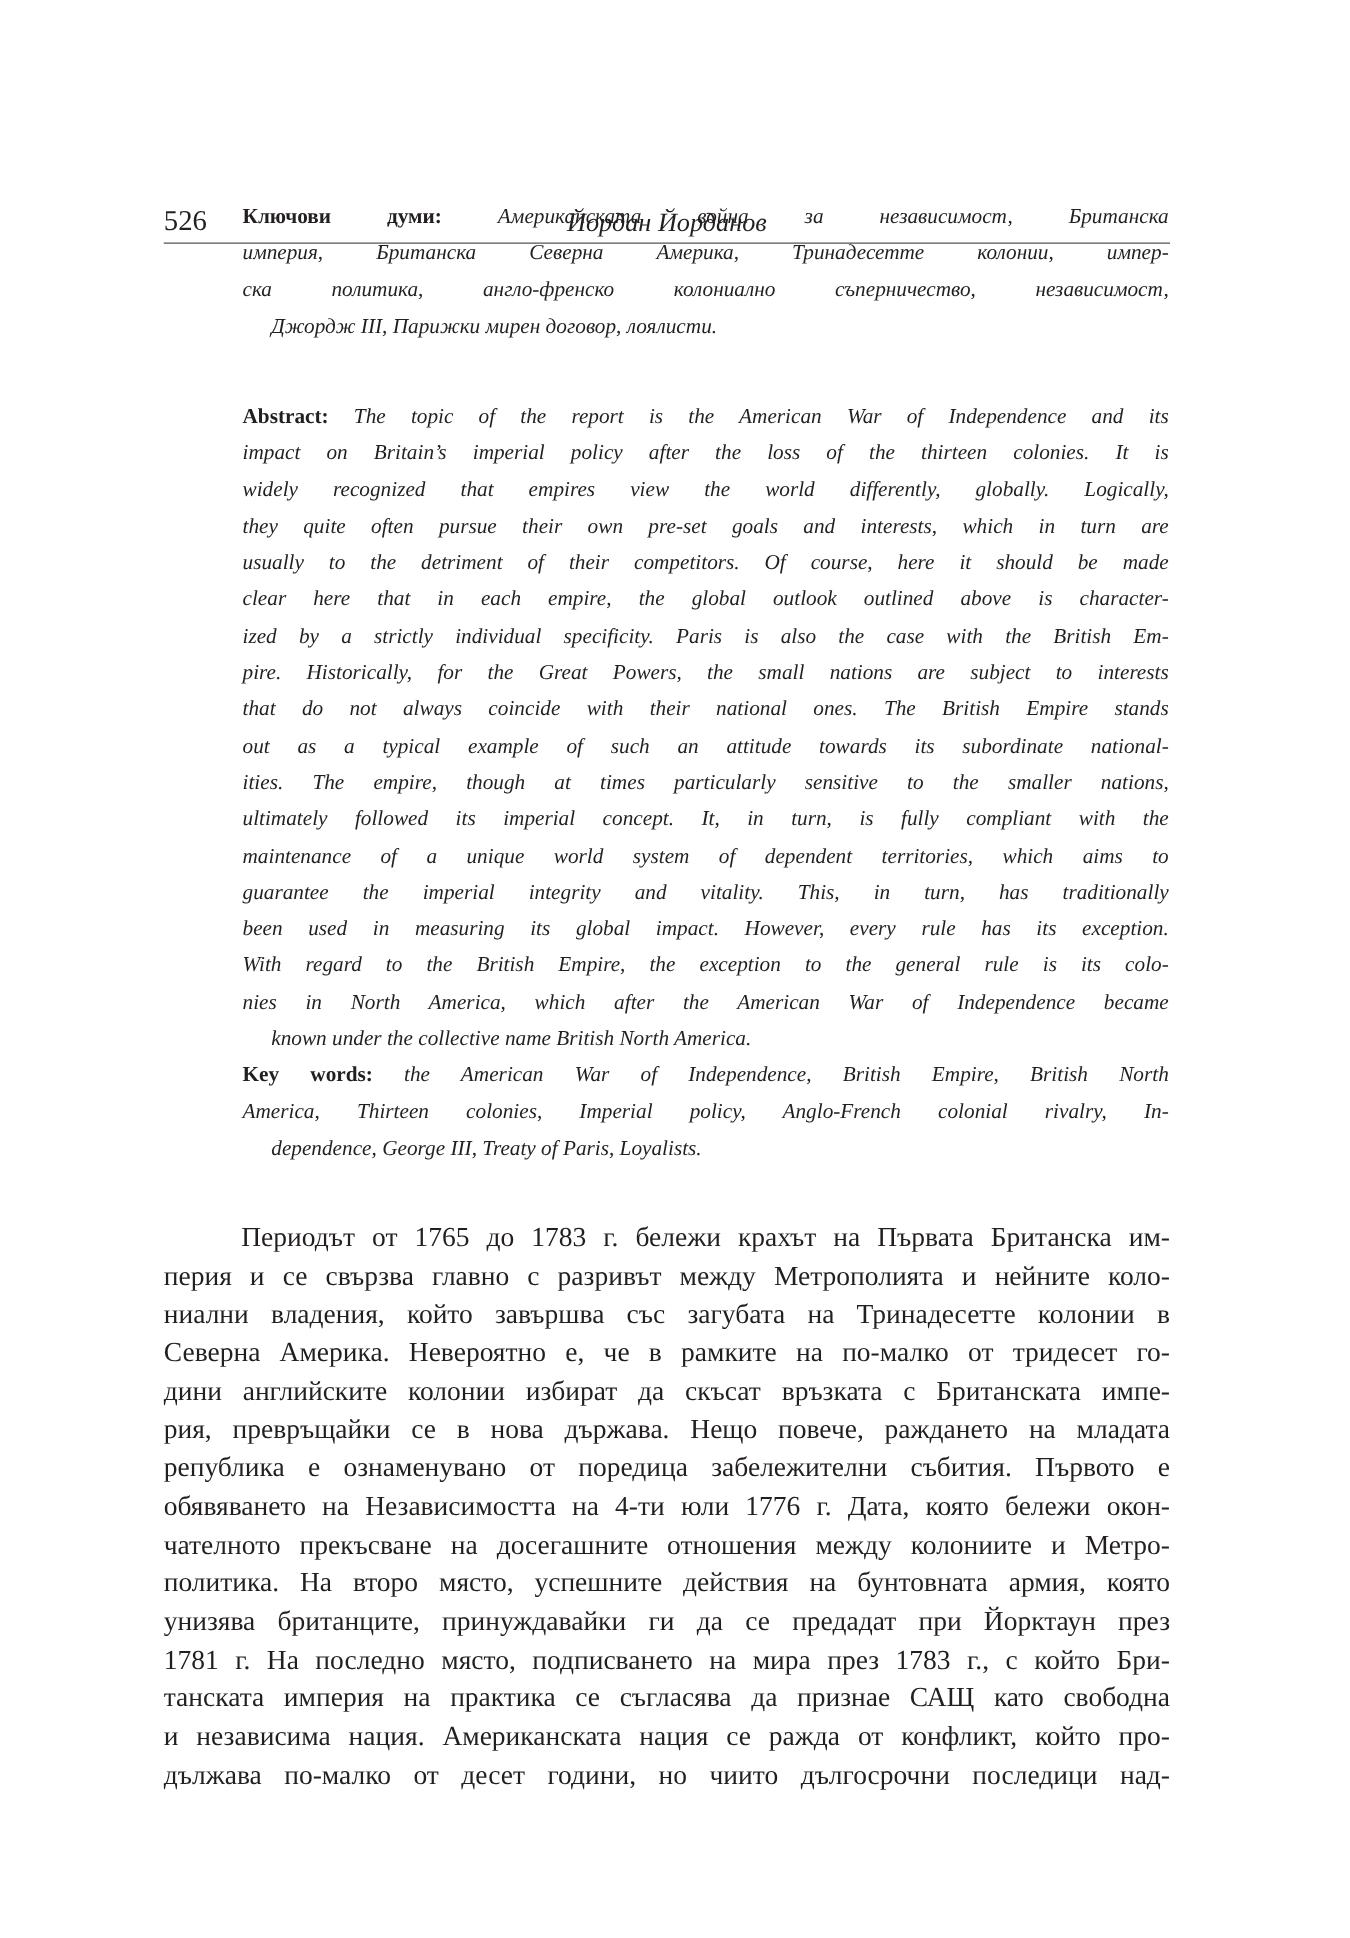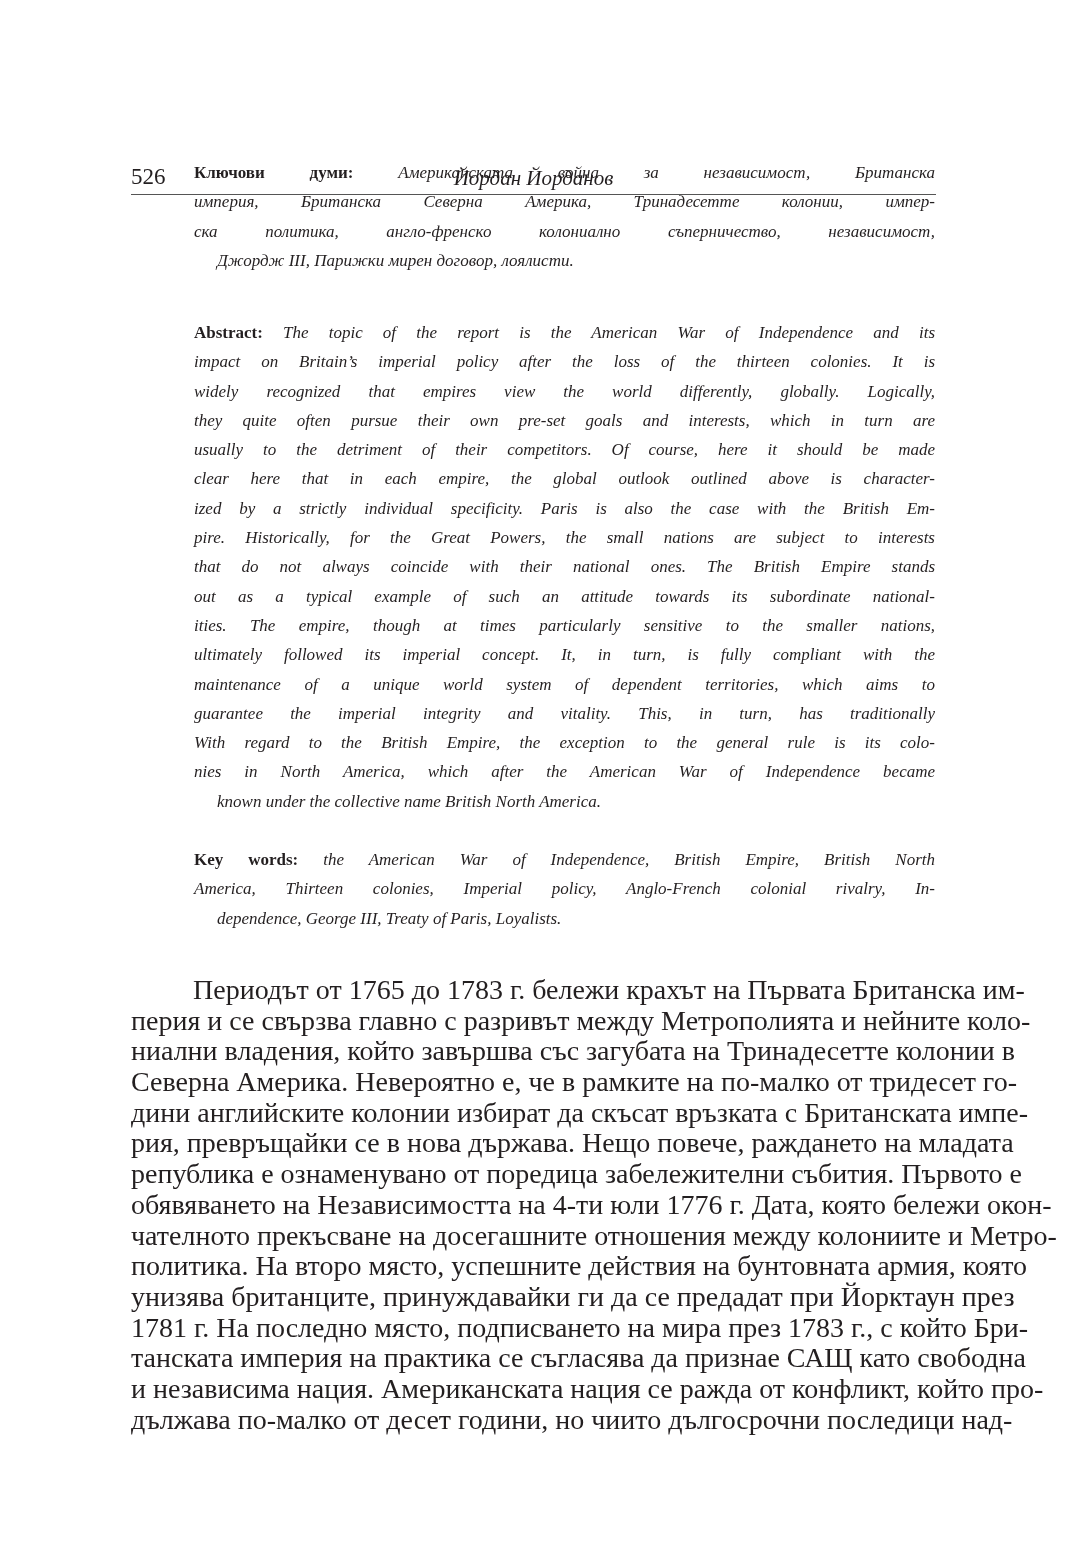--- a/index.html
+++ b/index.html
@@ -12,21 +12,21 @@
                   font-style: italic; font-size: 21px; }
   .block { position: absolute; left: 194px; width: 741px; font-size: 17px; }
   .line { display: block; height: 29.3px; line-height: 29.3px; white-space: nowrap;
           text-align: justify; text-align-last: justify; }
   .line.last { text-align-last: left; margin-left: 23px; }
   .it { font-style: italic; }
   .bold { font-weight: bold; font-style: normal; }
   #kw-bg { top: 158px; }
   #abstract { top: 318px; }
   #kw-en { top: 845px; }
-  .body-text { position: absolute; left: 131px; width: 805px; top: 975px; font-size: 28px; }
+  .body-text { position: absolute; left: 131px; width: 805px; top: 975px; font-size: 22px; }
   .body-text .line { height: 30.7px; line-height: 30.7px; }
   .indent { padding-left: 62px; }
 </style>
 </head>
 <body>
 
 <div class="header">
   <span class="page-num">526</span>
   <span class="running-head">Йордан Йорданов</span>
 </div>
@@ -46,20 +46,21 @@
   <span class="line">usually to the detriment of their competitors. Of course, here it should be made</span>
   <span class="line">clear here that in each empire, the global outlook outlined above is character-</span>
   <span class="line">ized by a strictly individual specificity. Paris is also the case with the British Em-</span>
   <span class="line">pire. Historically, for the Great Powers, the small nations are subject to interests</span>
   <span class="line">that do not always coincide with their national ones. The British Empire stands</span>
   <span class="line">out as a typical example of such an attitude towards its subordinate national-</span>
   <span class="line">ities. The empire, though at times particularly sensitive to the smaller nations,</span>
   <span class="line">ultimately followed its imperial concept. It, in turn, is fully compliant with the</span>
   <span class="line">maintenance of a unique world system of dependent territories, which aims to</span>
   <span class="line">guarantee the imperial integrity and vitality. This, in turn, has traditionally</span>
+  <span class="line">been used in measuring its global impact. However, every rule has its exception.</span>
   <span class="line">With regard to the British Empire, the exception to the general rule is its colo-</span>
   <span class="line">nies in North America, which after the American War of Independence became</span>
   <span class="line last">known under the collective name British North America.</span>
 </div>
 
 <div class="block it" id="kw-en">
   <span class="line"><span class="bold">Key words:</span><span> the American War of Independence, British Empire, British North</span></span>
   <span class="line">America, Thirteen colonies, Imperial policy, Anglo-French colonial rivalry, In-</span>
   <span class="line last">dependence, George III, Treaty of Paris, Loyalists.</span>
 </div>

